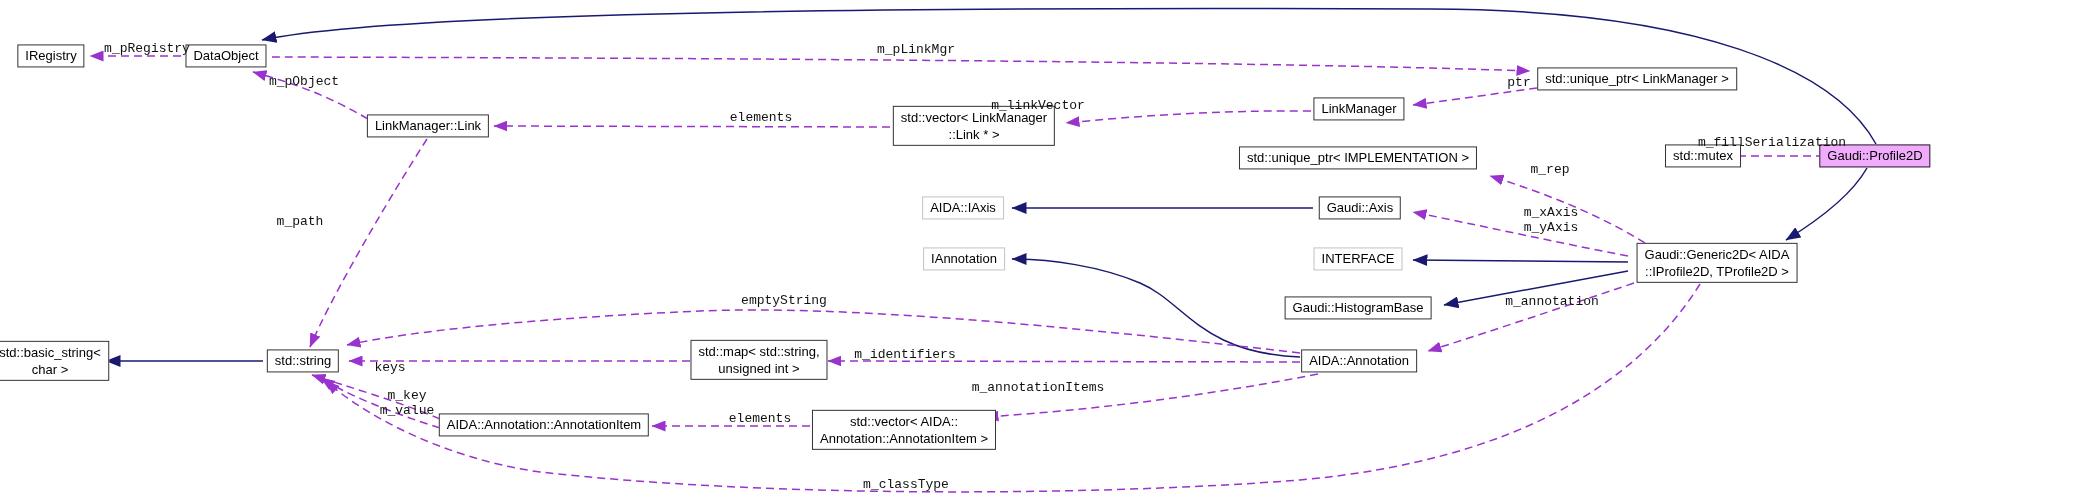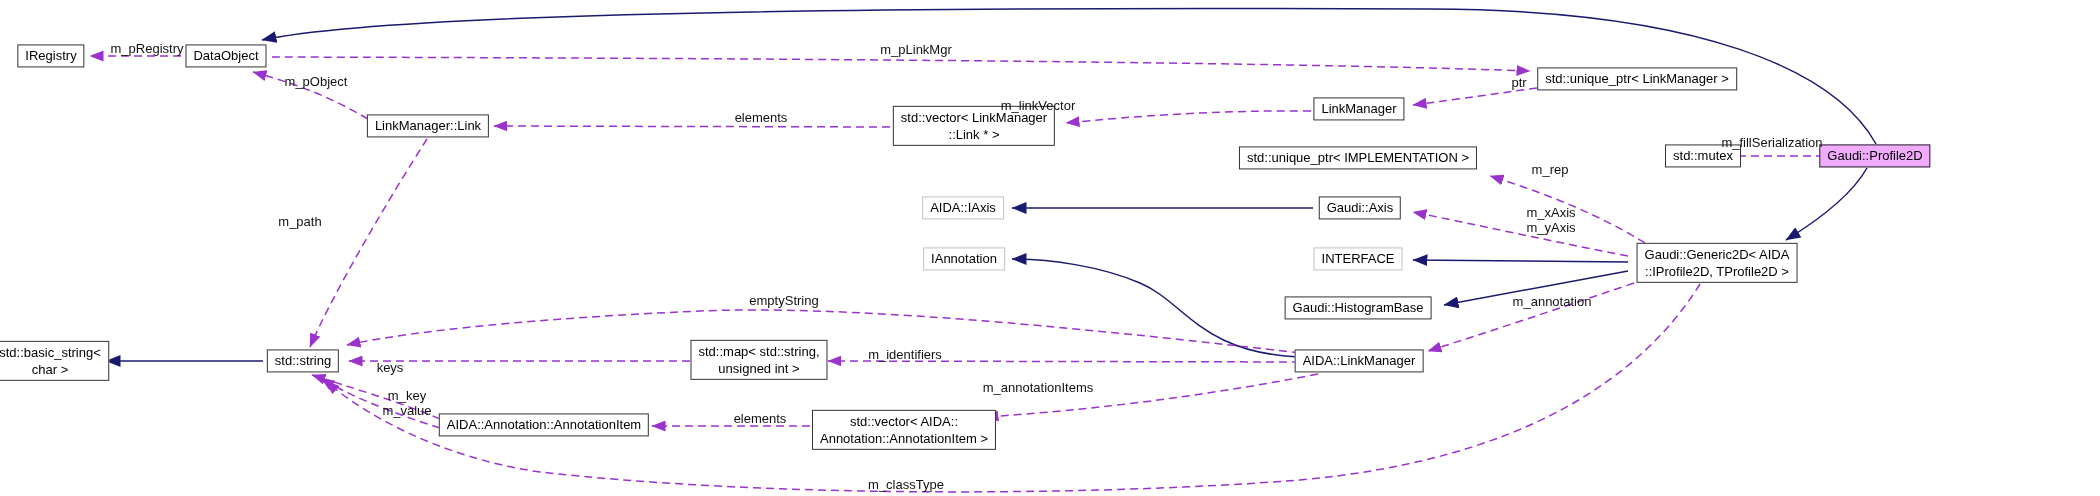--- a/index.html
+++ b/index.html
@@ -5,21 +5,21 @@
   html,body{margin:0;padding:0;background:#ffffff;}
   #stage{position:relative;width:2100px;height:496px;background:#ffffff;overflow:hidden;
          font-family:"Liberation Sans",sans-serif;border-radius:6px;}
   #wires{position:absolute;left:0;top:0;}
   .node{position:absolute;transform:translate(-50%,-50%);background:#ffffff;
         border:1.5px solid #333333;padding:2px 7px;font-size:13px;line-height:1.32;
         color:#000;text-align:center;white-space:pre-line;}
   .node.ext{border-color:#c2c2c2;}
   .node.main{background:#f0abfc;border-color:#262626;}
   .elabel{position:absolute;transform:translate(-50%,-50%);font-size:13px;line-height:1.18;
-          color:#111;text-align:center;white-space:pre-line;}
+          color:#111;text-align:center;white-space:pre-line;font-family:Liberation Mono, monospace;}
 </style>
 </head>
 <body>
 
 <div id="stage">
 
   <svg id="wires" width="2100" height="496" viewBox="0 0 2100 496">
     <defs>
       <marker id="ah-u" markerWidth="15" markerHeight="11" refX="13.5" refY="5.5" orient="auto" markerUnits="userSpaceOnUse">
         <path d="M0,0 L14,5.5 L0,11 z" fill="#9a32cd"></path>
@@ -69,36 +69,36 @@
   <div class="node" style="left:974px;top:126px">std::vector&lt; LinkManager
 ::Link * &gt;</div>
   <div class="node" style="left:1359px;top:109px">LinkManager</div>
   <div class="node" style="left:1358px;top:158px">std::unique_ptr&lt; IMPLEMENTATION &gt;</div>
   <div class="node" style="left:1637px;top:79px">std::unique_ptr&lt; LinkManager &gt;</div>
   <div class="node" style="left:1360px;top:208px">Gaudi::Axis</div>
   <div class="node ext" style="left:963px;top:208px">AIDA::IAxis</div>
   <div class="node ext" style="left:1358px;top:259px">INTERFACE</div>
   <div class="node ext" style="left:964px;top:259px">IAnnotation</div>
   <div class="node" style="left:1358px;top:308px">Gaudi::HistogramBase</div>
-  <div class="node" style="left:1359px;top:361px">AIDA::LinkManager</div>
+  <div class="node" style="left:1359px;top:361px">AIDA::Annotation</div>
   <div class="node" style="left:1717px;top:263px">Gaudi::Generic2D&lt; AIDA
 ::IProfile2D, TProfile2D &gt;</div>
   <div class="node main" style="left:1875px;top:156px">Gaudi::Profile2D</div>
   <div class="node" style="left:1703px;top:156px">std::mutex</div>
   <div class="node" style="left:50px;top:361px">std::basic_string&lt;
 char &gt;</div>
   <div class="node" style="left:303px;top:361px">std::string</div>
   <div class="node" style="left:759px;top:360px">std::map&lt; std::string,
 unsigned int &gt;</div>
   <div class="node" style="left:544px;top:425px">AIDA::Annotation::AnnotationItem</div>
   <div class="node" style="left:904px;top:430px">std::vector&lt; AIDA::
 Annotation::AnnotationItem &gt;</div>
 
   <div class="elabel" style="left:147px;top:49px">m_pRegistry</div>
-  <div class="elabel" style="left:316px;top:82px">m_pObject</div>
+  <div class="elabel" style="left:304px;top:82px">m_pObject</div>
   <div class="elabel" style="left:916px;top:50px">m_pLinkMgr</div>
   <div class="elabel" style="left:761px;top:118px">elements</div>
   <div class="elabel" style="left:1038px;top:106px">m_linkVector</div>
   <div class="elabel" style="left:1519px;top:83px">ptr</div>
   <div class="elabel" style="left:1772px;top:143px">m_fillSerialization</div>
   <div class="elabel" style="left:1550px;top:170px">m_rep</div>
   <div class="elabel" style="left:1551px;top:220px">m_xAxis
 m_yAxis</div>
   <div class="elabel" style="left:1552px;top:302px">m_annotation</div>
   <div class="elabel" style="left:784px;top:301px">emptyString</div>

